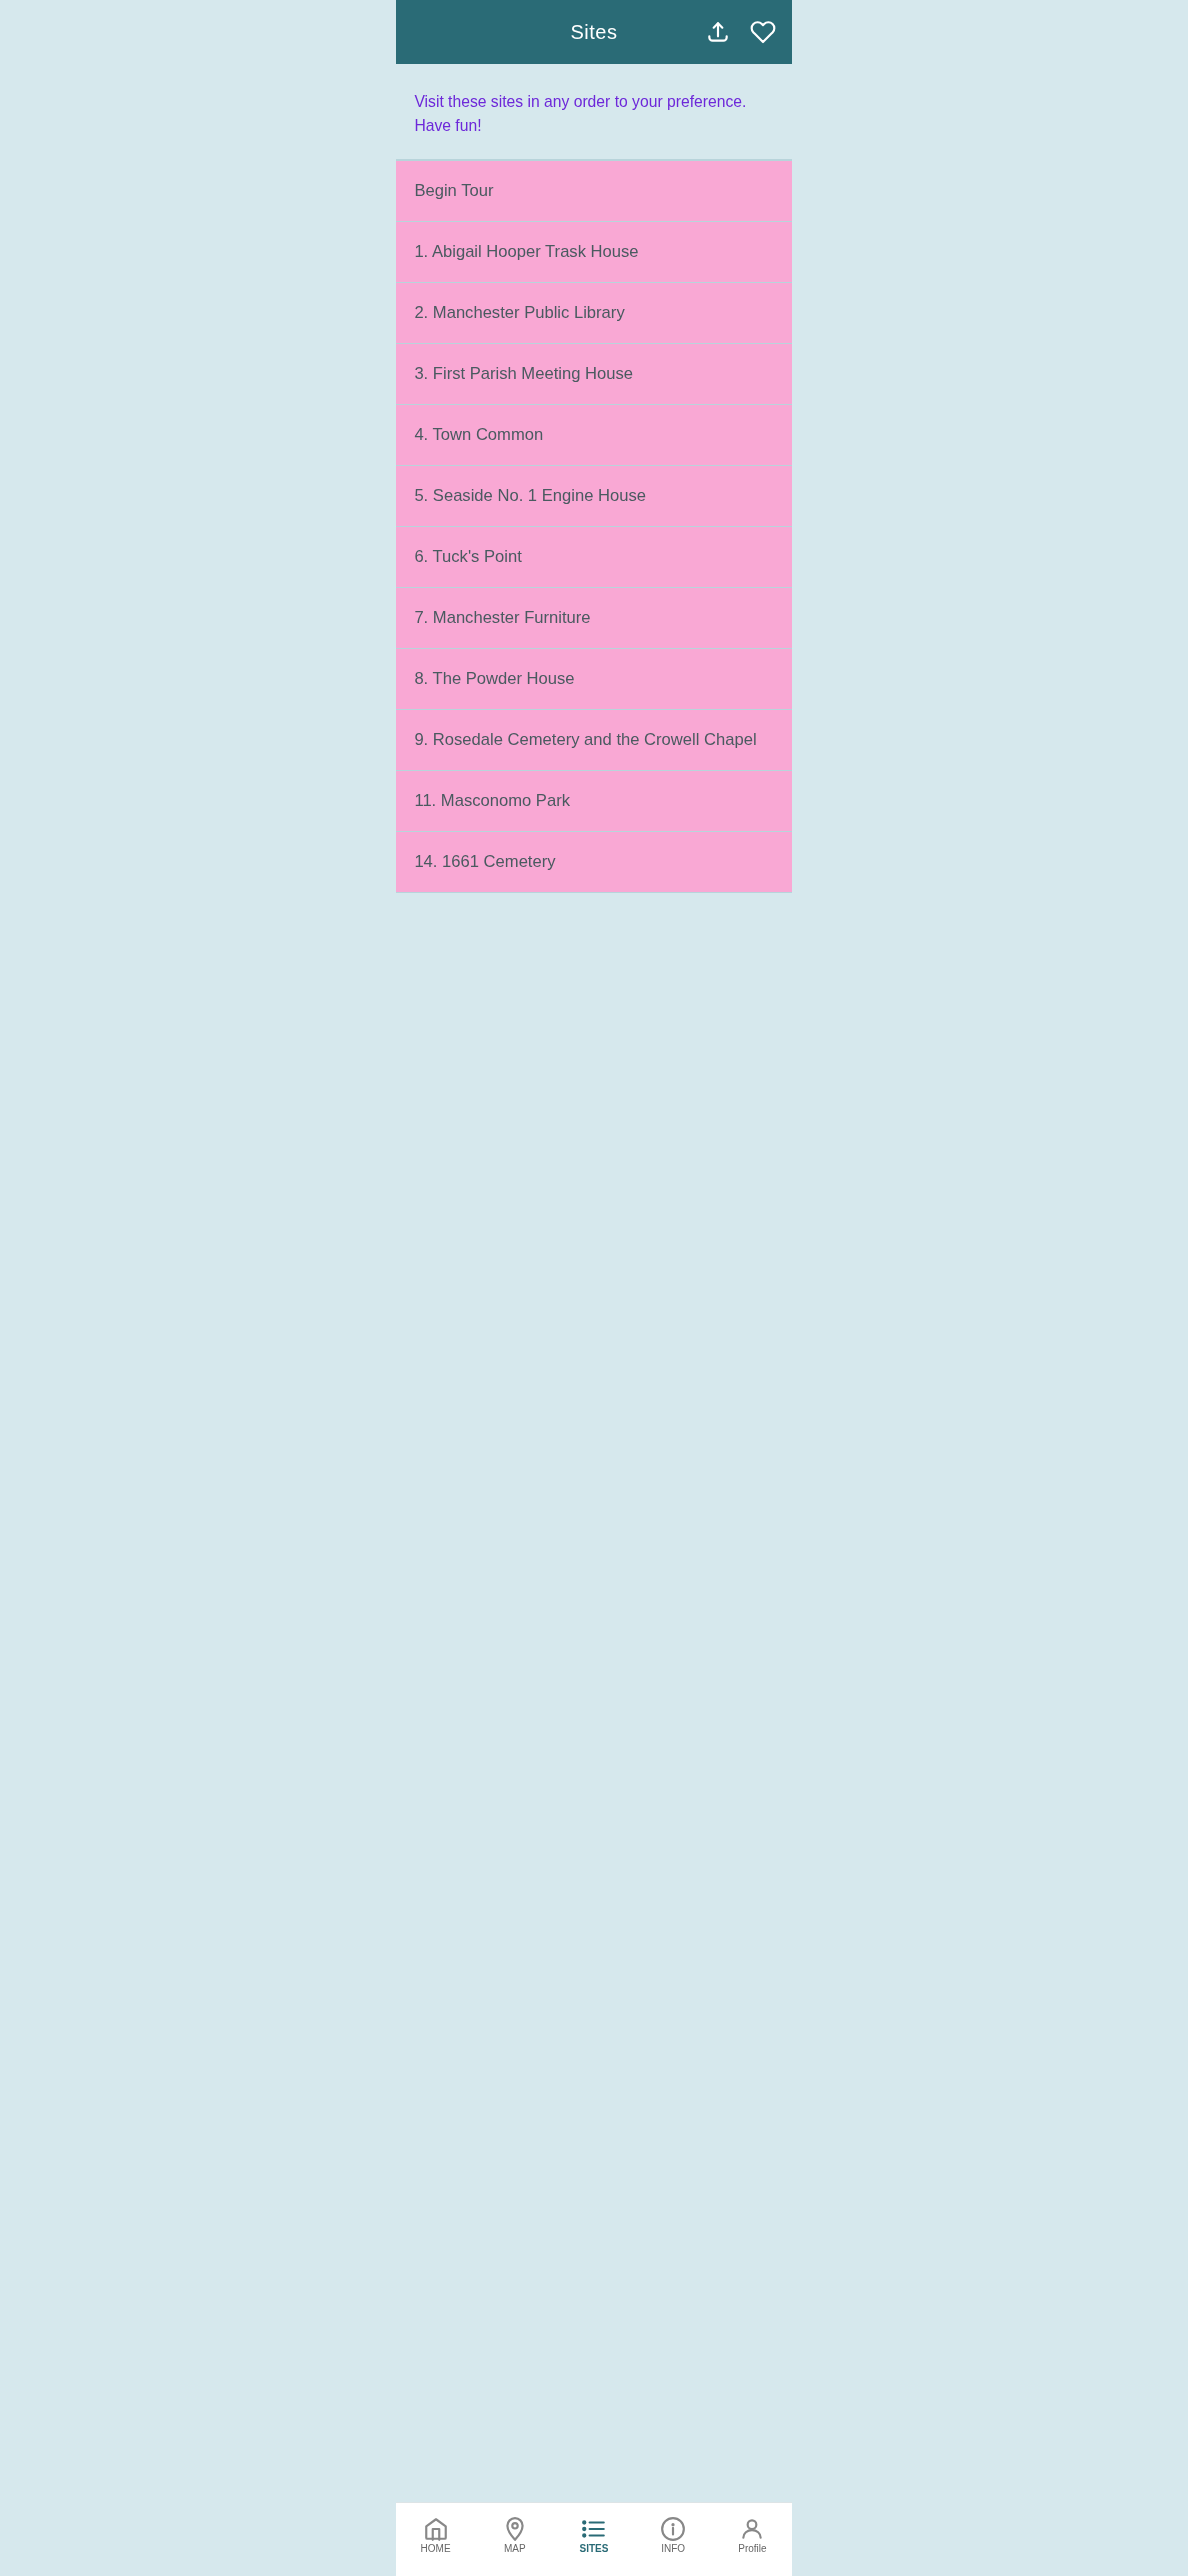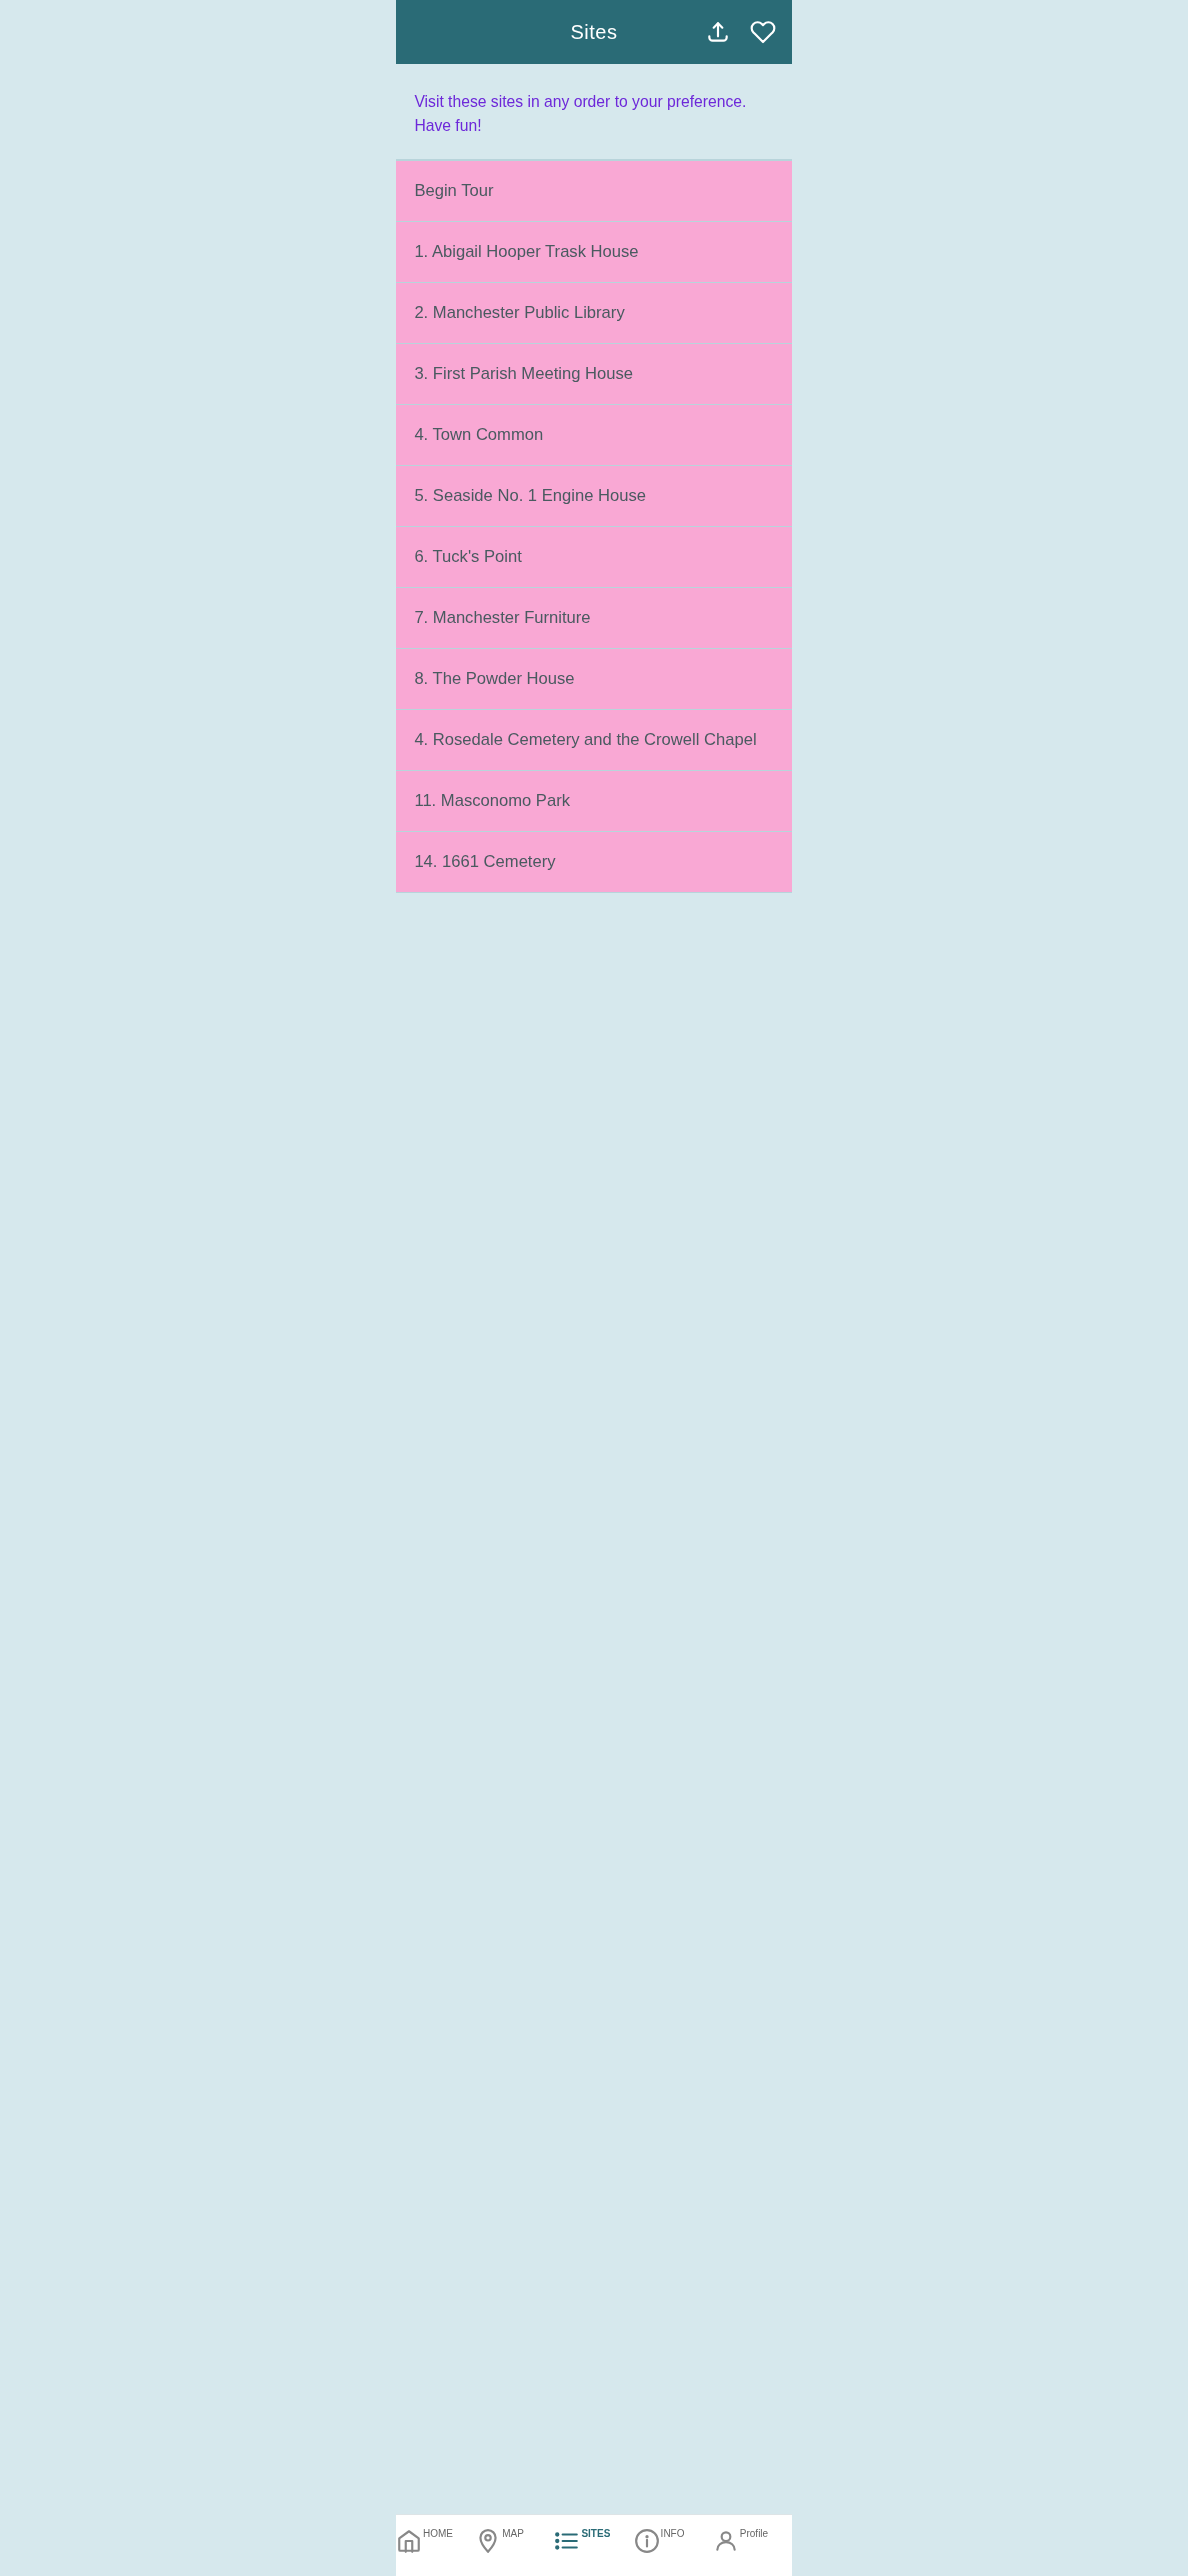--- a/index.html
+++ b/index.html
@@ -111,21 +111,22 @@
       border-top: 0.9px solid #dde4e6;
       display: flex;
       justify-content: space-around;
       align-items: center;
       padding: 9.2px 0 18.4px 0;
       z-index: 100;
     }
 
     .nav-item {
       display: flex;
-      flex-direction: row;
+      flex-direction: column;
+      align-items: center;
       gap: 1px;
       cursor: pointer;
       flex: 1;
       padding: 3.7px 0;
     }
 
     .nav-icon {
       width: 26px;
       height: 26px;
       display: flex;
@@ -195,21 +196,21 @@
   <div class="sites-list" id="sites-list-container">
   <div class="site-item"><span class="site-label">Begin Tour</span></div>
       <div class="site-item"><span class="site-label">1. Abigail Hooper Trask House</span></div>
       <div class="site-item"><span class="site-label">2. Manchester Public Library</span></div>
       <div class="site-item"><span class="site-label">3. First Parish Meeting House</span></div>
       <div class="site-item"><span class="site-label">4. Town Common</span></div>
       <div class="site-item"><span class="site-label">5. Seaside No. 1 Engine House</span></div>
       <div class="site-item"><span class="site-label">6. Tuck's Point</span></div>
       <div class="site-item"><span class="site-label">7. Manchester Furniture</span></div>
       <div class="site-item"><span class="site-label">8. The Powder House</span></div>
-      <div class="site-item"><span class="site-label">4. Rosedale Cemetery and the Crowell Chapel</span></div>
+      <div class="site-item"><span class="site-label">9. Rosedale Cemetery and the Crowell Chapel</span></div>
       <div class="site-item"><span class="site-label">11. Masconomo Park</span></div>
       <div class="site-item"><span class="site-label">14. 1661 Cemetery</span></div>
     </div>
 </div>
 
 <nav class="bottom-nav" id="bottom-nav-container">
 <div class="nav-item">
       <div class="nav-icon">
         <svg viewBox="0 0 24 24" fill="none" stroke="#888" stroke-width="2" stroke-linecap="round" stroke-linejoin="round">
         <path d="M3 9.5L12 3l9 6.5V20a1 1 0 01-1 1H4a1 1 0 01-1-1V9.5z"></path>

